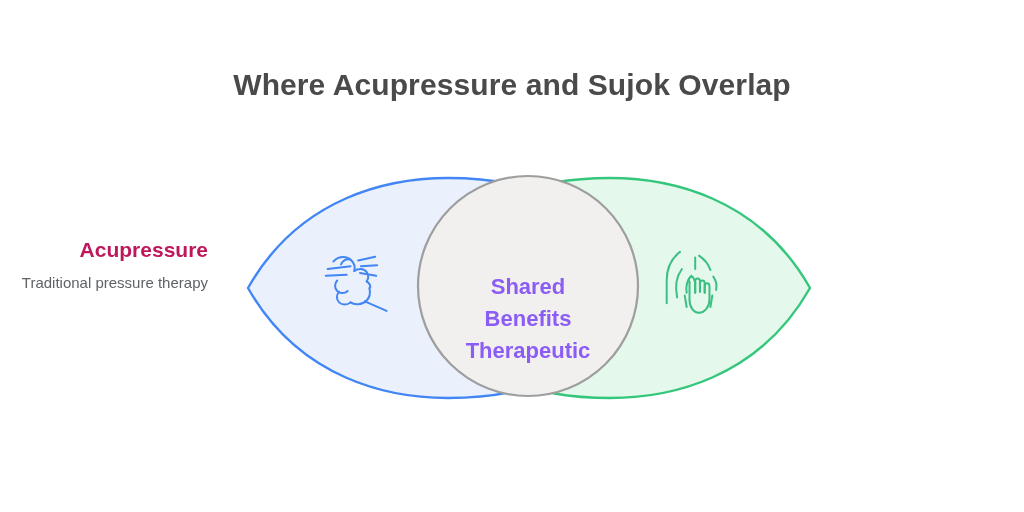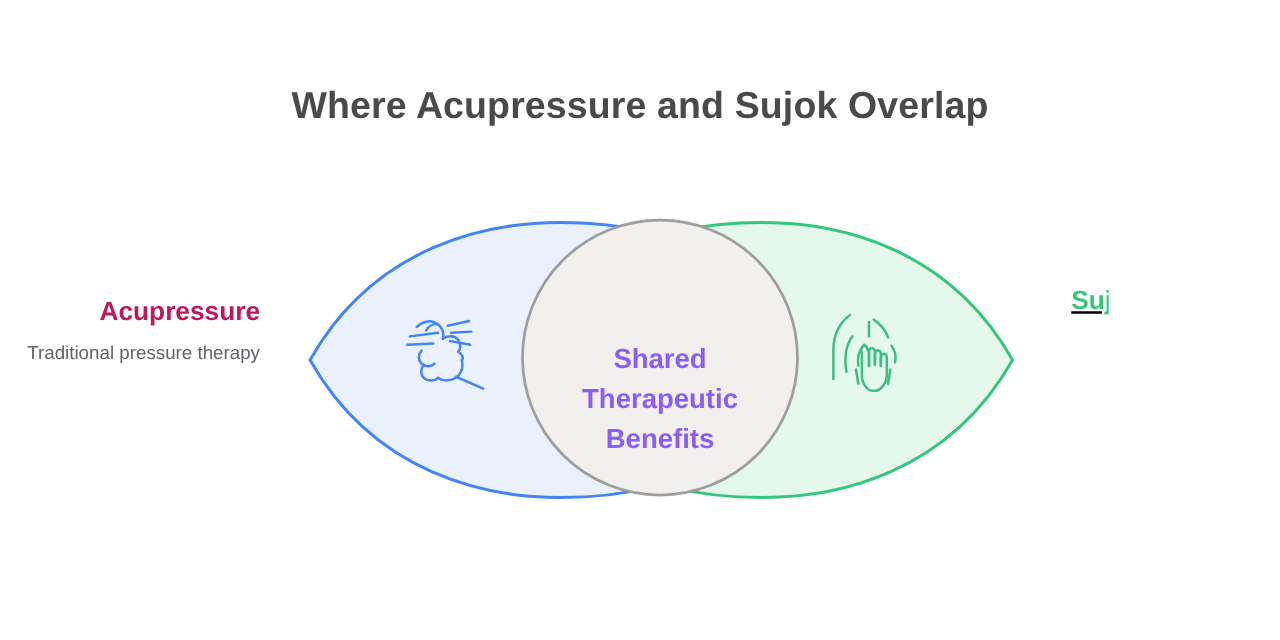--- a/index.html
+++ b/index.html
@@ -10,21 +10,20 @@
   body {
     font-family: "Liberation Sans", sans-serif;
     -webkit-font-smoothing: antialiased;
   }
   #canvas {
     position: relative;
     width: 848px;
     height: 512px;
     background: #ffffff;
     overflow: hidden;
-    padding-left: 39px;
   }
 
   
   #diagram-title {
     position: absolute;
     left: 0;
     top: 68px;
     width: 1024px;
     text-align: center;
     font-size: 30px;
@@ -134,22 +133,22 @@
       <path d="M41 44 L41 35 C41 31 46 31 46 35 L46 45"></path>
       <path d="M46 45 L46 38 C46 34 51 34 51 38 L51 52 C51 60 46 66 40 66"></path>
       <path d="M30 34 L30 52 C30 60 34 66 40 66"></path>
       <path d="M25 48 L27 60"></path>
       <path d="M54 48 L52 60"></path>
     </g>
   </svg>
 
   <div id="center-label">
     <span>Shared</span>
+    <span>Benefits</span>
     <span>Therapeutic</span>
-    <span>Benefits</span>
   </div>
 
   <div id="left-block" class="side-block">
     <p id="left-heading" class="side-heading">Acupressure</p>
     <p id="left-desc" class="side-desc">Traditional pressure therapy</p>
   </div>
 
   <div id="right-block" class="side-block">
     <p id="right-heading" class="side-heading">Sujok</p>
   </div>

